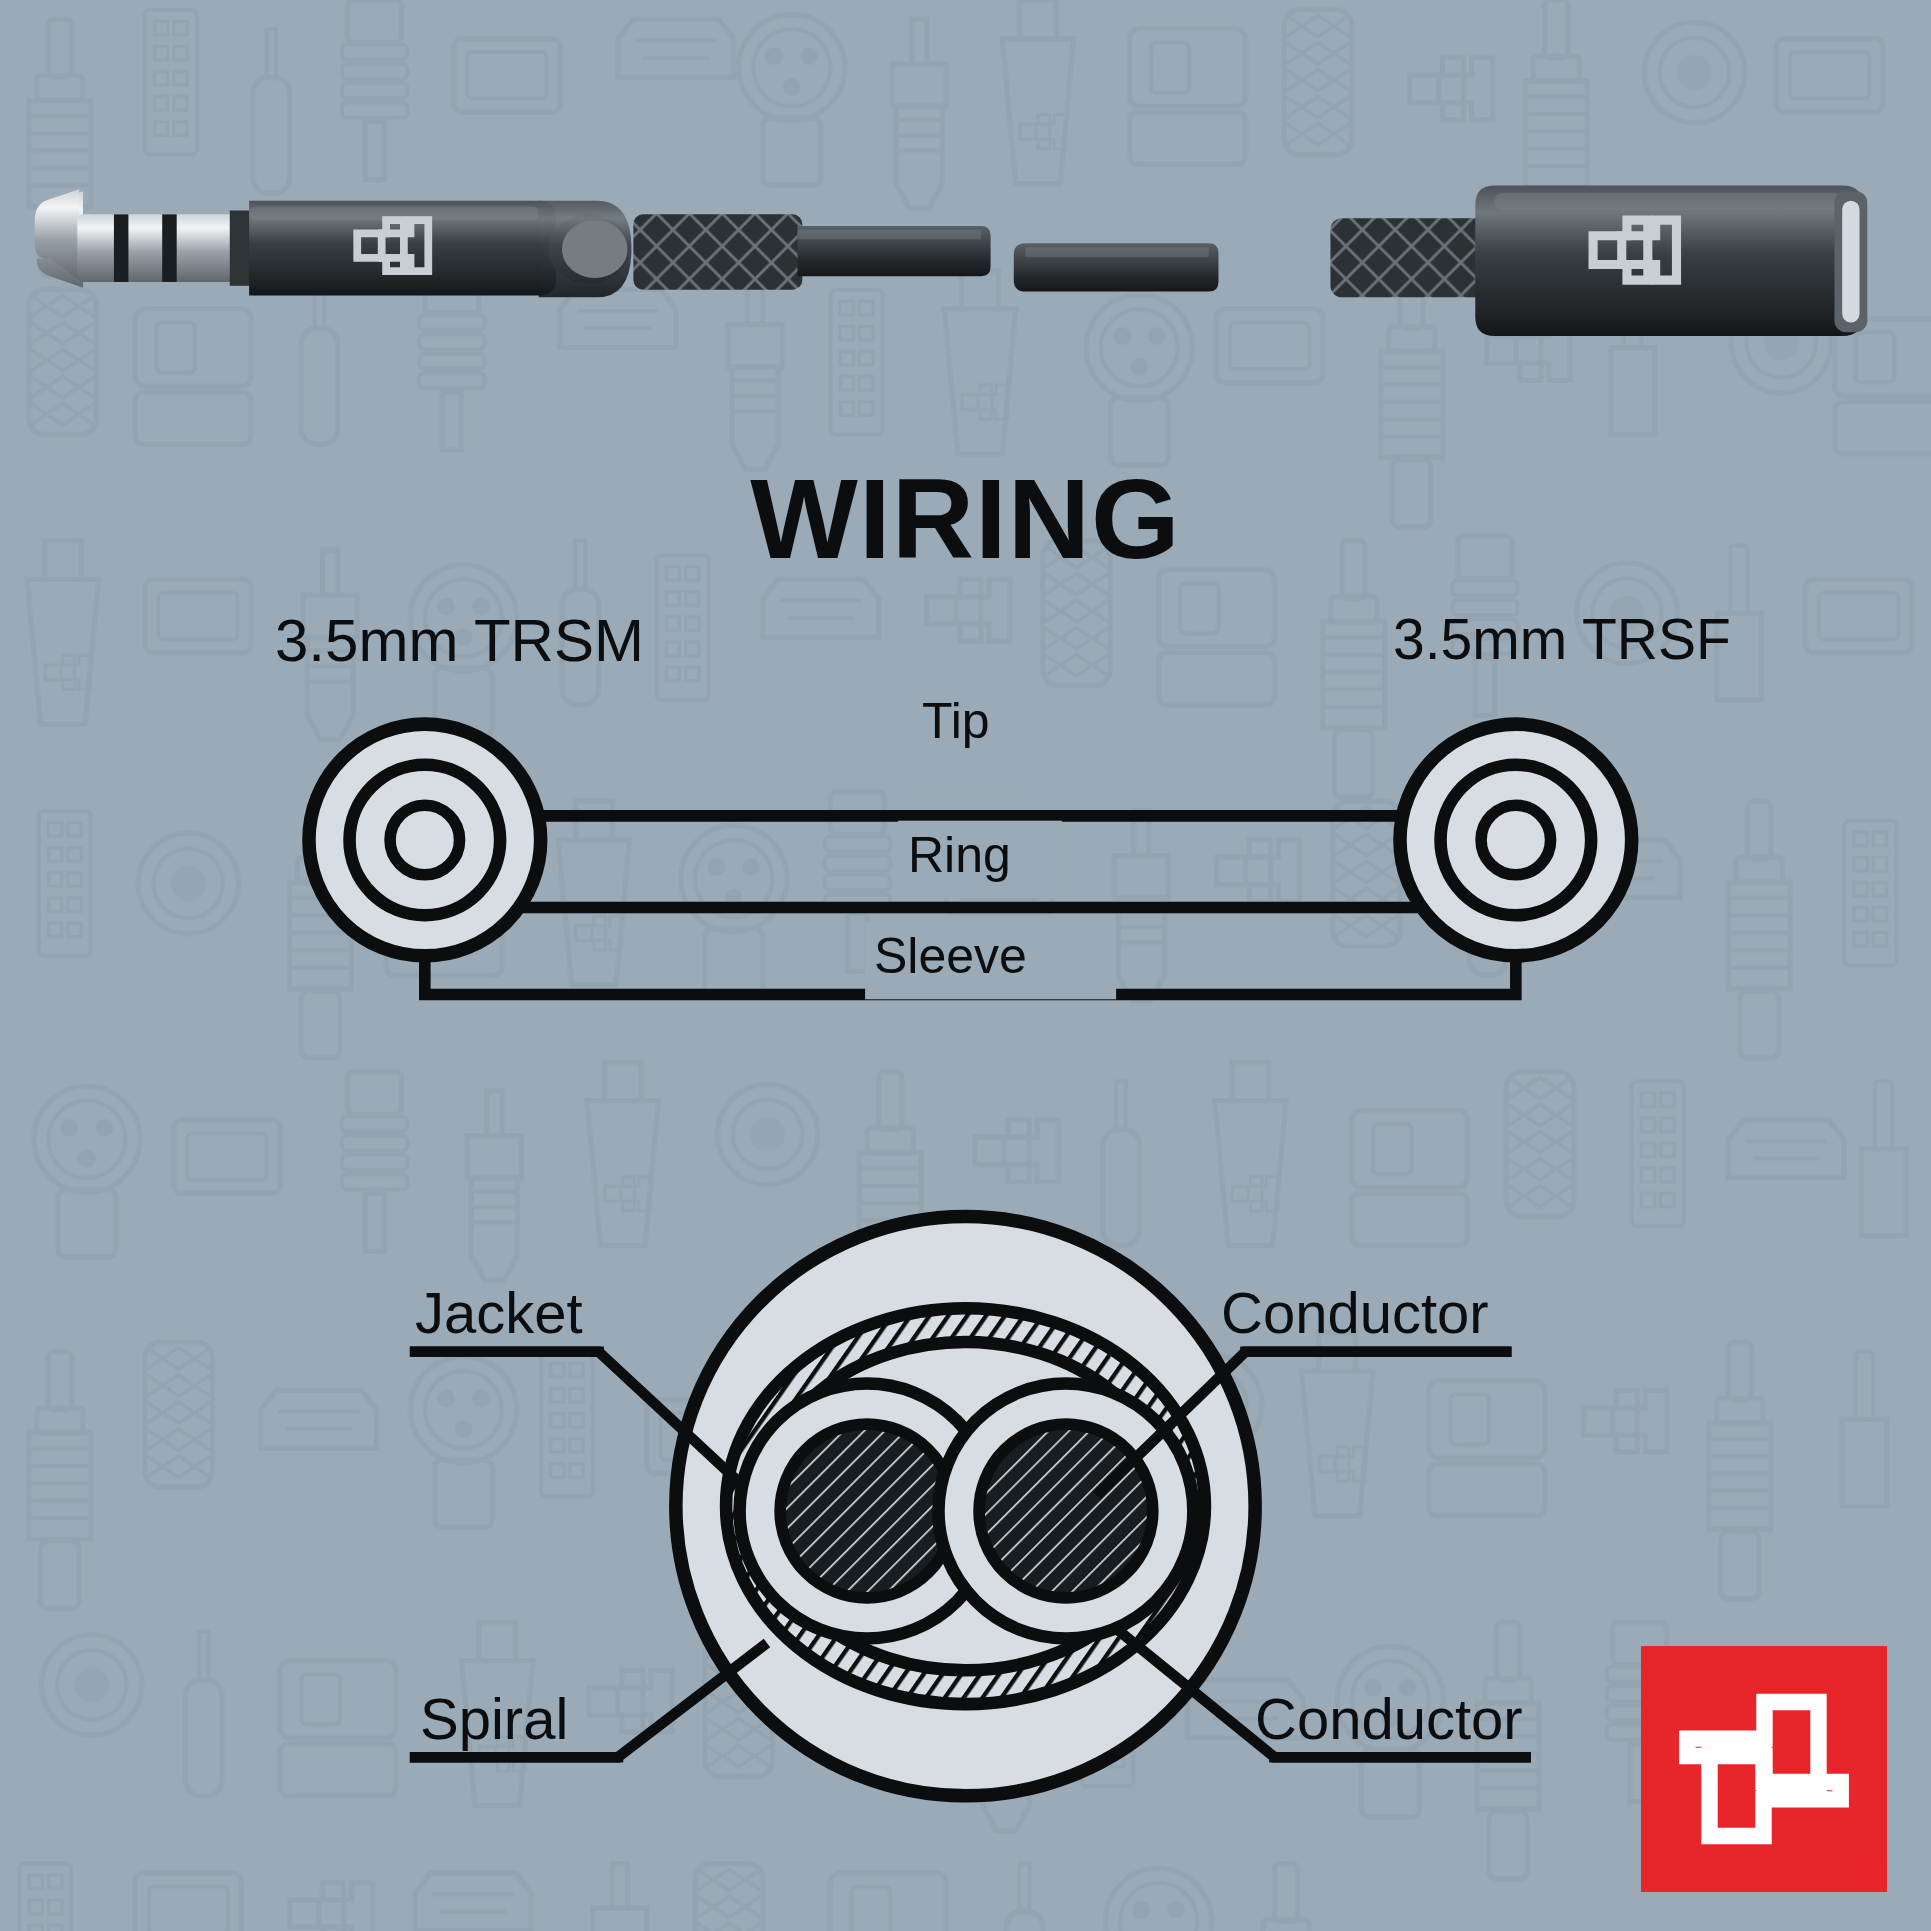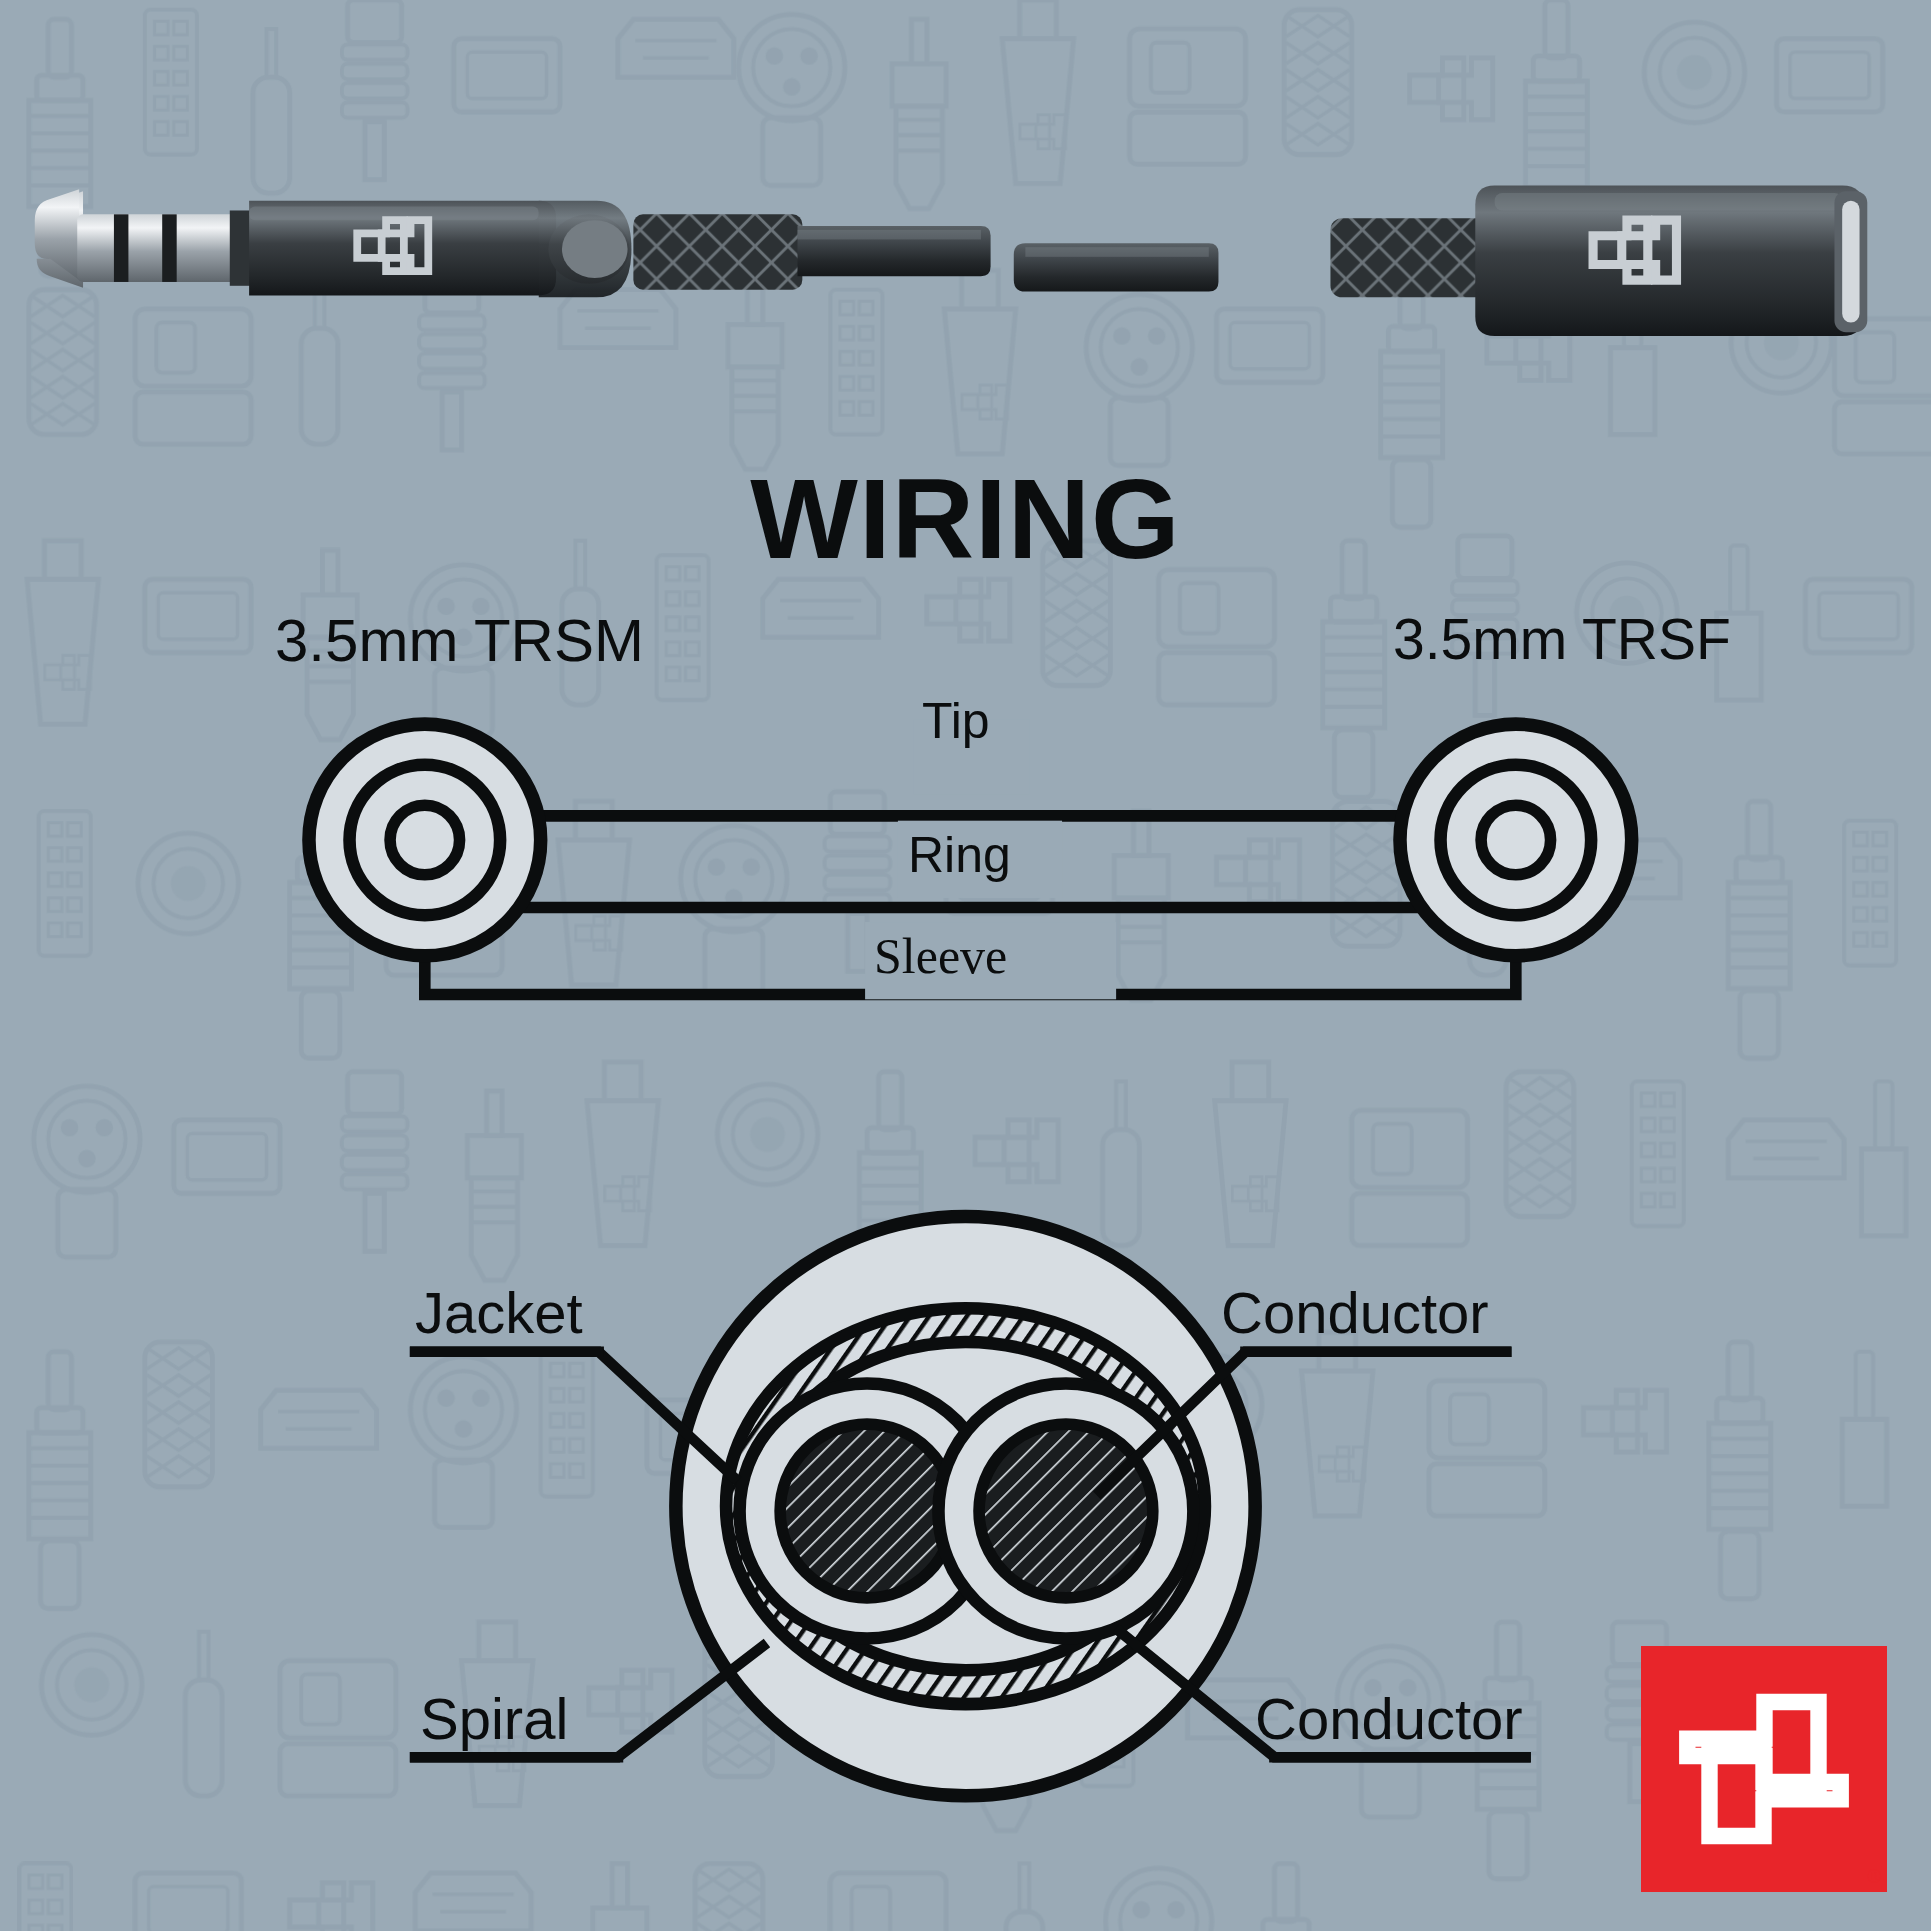--- a/index.html
+++ b/index.html
@@ -17,21 +17,21 @@
   .txt{position:absolute;color:#0b0d0e;white-space:nowrap;text-align:center;}
   #title{
     left:0;right:0;top:462px;text-align:center;
     font-size:114px;font-weight:700;letter-spacing:1px;line-height:1;
   }
   #lbl-trsm{left:275px;top:606px;font-size:60px;font-weight:400;}
   #lbl-trsf{left:1357px;top:606px;font-size:57px;font-weight:400;margin-left:36px;}
   .conn-lbl{font-size:50px;font-weight:400;}
   #lbl-tip{left:922px;top:692px;}
   #lbl-ring{left:908px;top:826px;}
-  #lbl-sleeve{left:874px;top:927px;font-family:Liberation Serif, serif;}
+  #lbl-sleeve{left:874px;top:927px;}
   .cs-lbl{font-size:58px;font-weight:400;}
   #lbl-spiral{left:415px;top:1279px;}
   #lbl-conductor{left:1221px;top:1279px;}
   #lbl-jacket{left:420px;top:1685px;}
   #lbl-insulator{left:1255px;top:1685px;}
   #logo{
     position:absolute;left:1641px;top:1646px;width:246px;height:246px;
     background:#e8252a;
   }
   #logo svg{display:block;}

